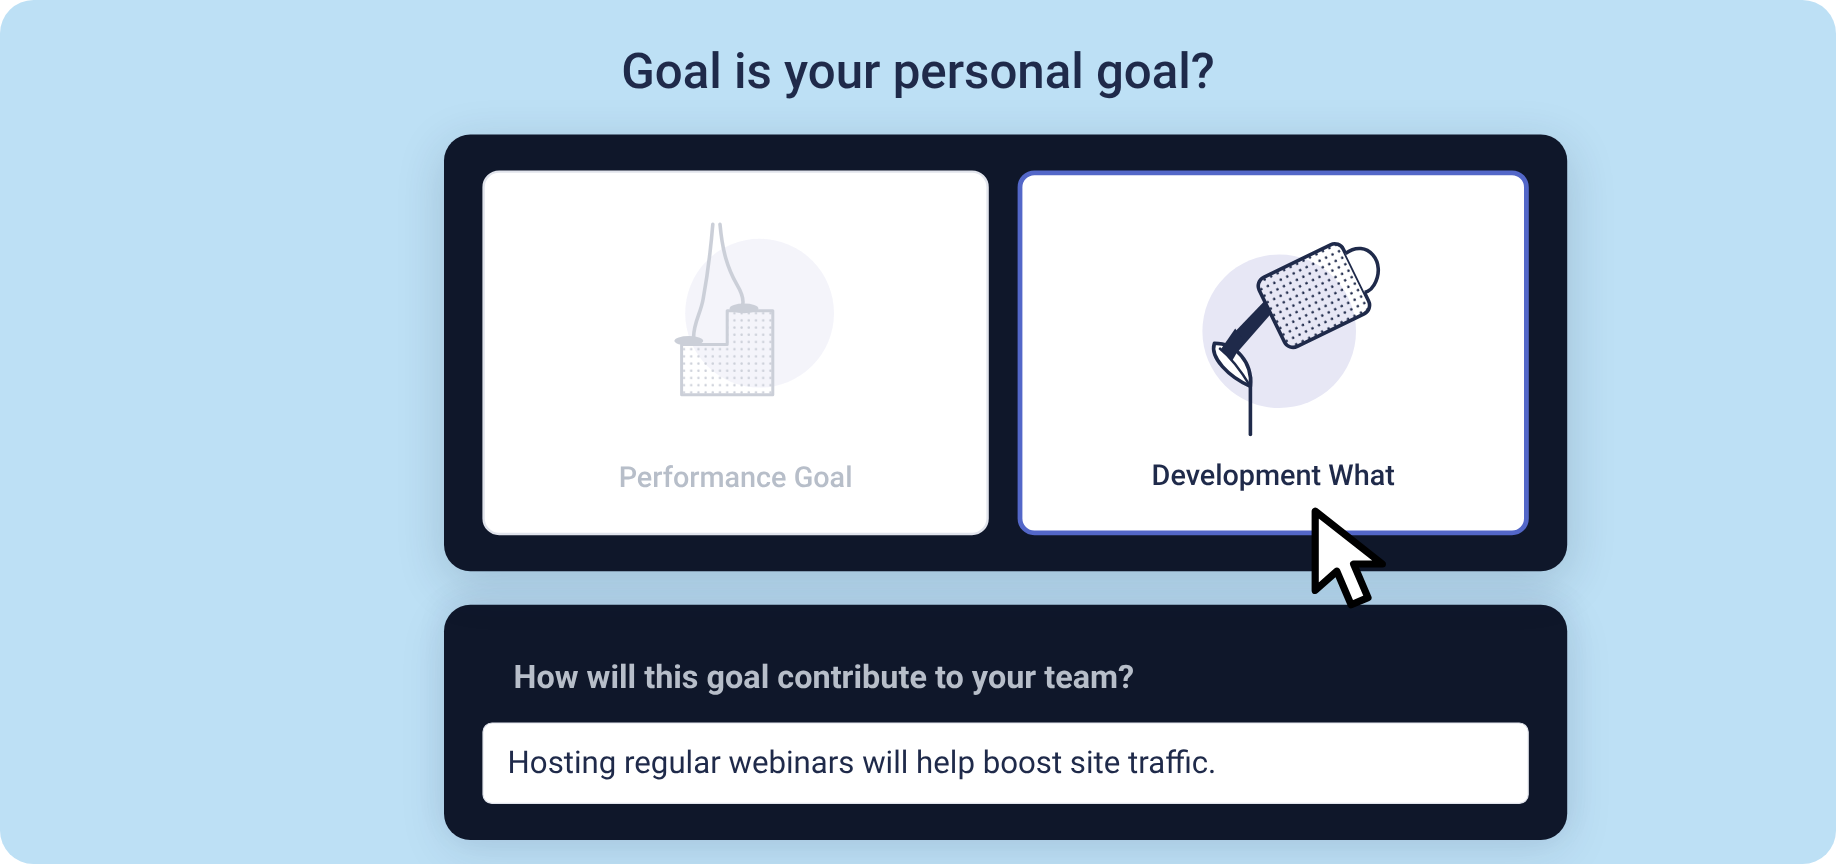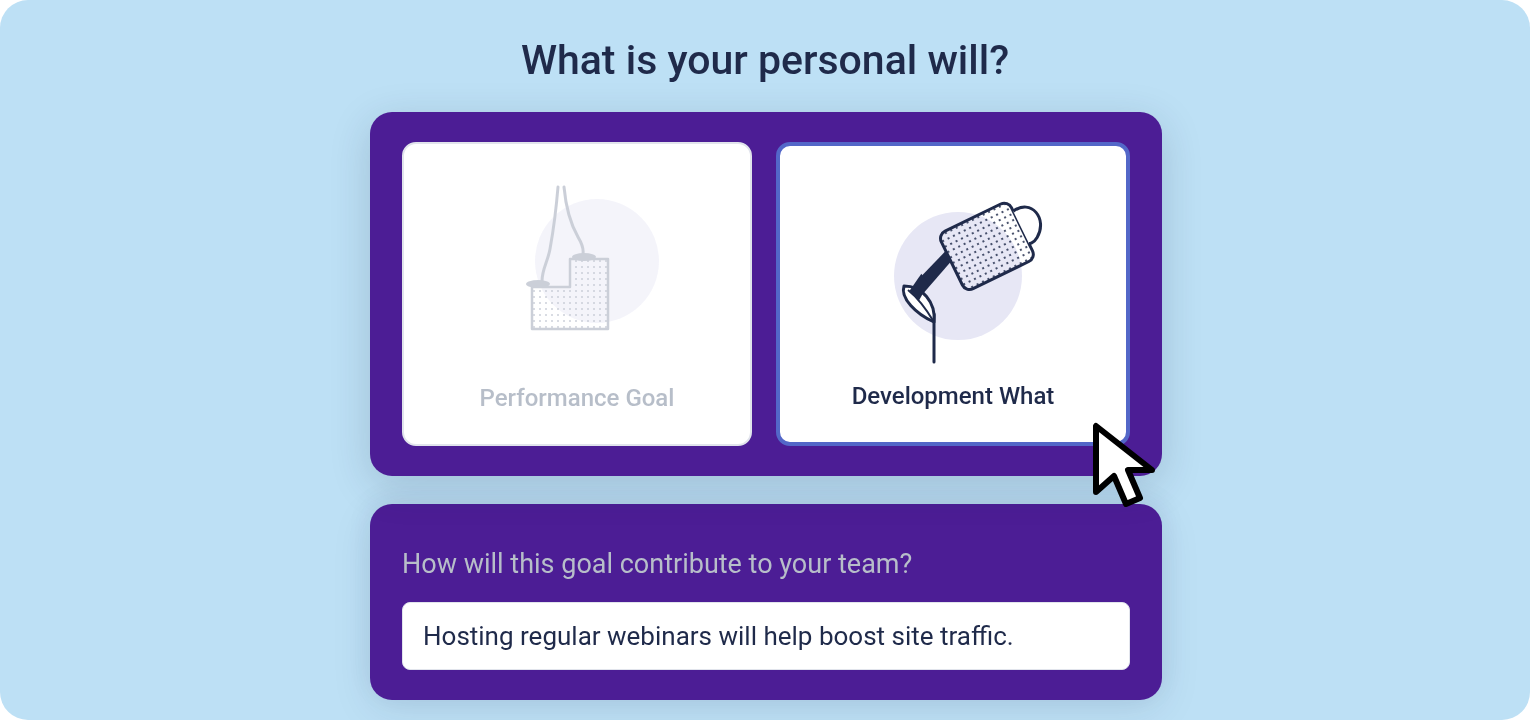--- a/index.html
+++ b/index.html
@@ -19,22 +19,22 @@
   .page-title {
     text-align: center;
     font-size: 41px;
     font-weight: 500;
     color: #1f2a4a;
     padding-top: 36px;
   }
   .card {
     position: absolute;
     left: 370px;
-    width: 792px;
-    background: #4c1d95;
+    width: 936px;
+    background: #0f172a;
     border-radius: 22px;
     box-shadow: 0 10px 40px rgba(30, 42, 74, 0.18);
     padding: 30px 32px 30px 32px;
   }
   .card-top { top: 112px; z-index: 2; }
   .card-bottom { top: 504px; z-index: 1; box-shadow: 0 -6px 26px rgba(30,42,74,0.07), 0 10px 40px rgba(30,42,74,0.10); padding-top: 44px; }
   .option-row { display: flex; gap: 24px; }
   .option-card {
     flex: 1 1 0;
     border: 2px solid #e1e4ec;
@@ -53,23 +53,24 @@
   .option-card.dim .ill svg { opacity: 0.45; }
   .option-label {
     font-size: 24px;
     font-weight: 500;
     color: #1f2a4a;
   }
   .option-card.dim .option-label { color: #b7bec9; }
   .ill { flex: 1; display: flex; align-items: center; justify-content: center; width: 100%; }
   .subheading {
     font-size: 27px;
-    font-weight: 400;
+    font-weight: 700;
     color: #b7bec9;
     margin-bottom: 22px;
+    margin-left: 26px;
   }
   .text-input {
     width: 100%;
     border: 1px solid #e1e4ec;
     border-radius: 8px;
     padding: 18px 20px;
     font-size: 26px;
     color: #1f2a4a;
     font-family: inherit;
     outline: none;
@@ -80,21 +81,21 @@
     top: 420px;
     z-index: 5;
     pointer-events: none;
   }
 </style>
 </head>
 <body>
 
 <div class="canvas">
 
-  <h1 class="page-title">What is your personal will?</h1>
+  <h1 class="page-title">Goal is your personal goal?</h1>
 
   <div class="card card-top">
     <div class="option-row">
 
       <div class="option-card dim">
         <div class="ill">
           <svg width="210" height="190" viewBox="0 0 210 190">
             <defs>
               <pattern id="dotsA" width="6" height="6" patternUnits="userSpaceOnUse">
                 <circle cx="2" cy="2" r="1" fill="#8e97ab"></circle>

